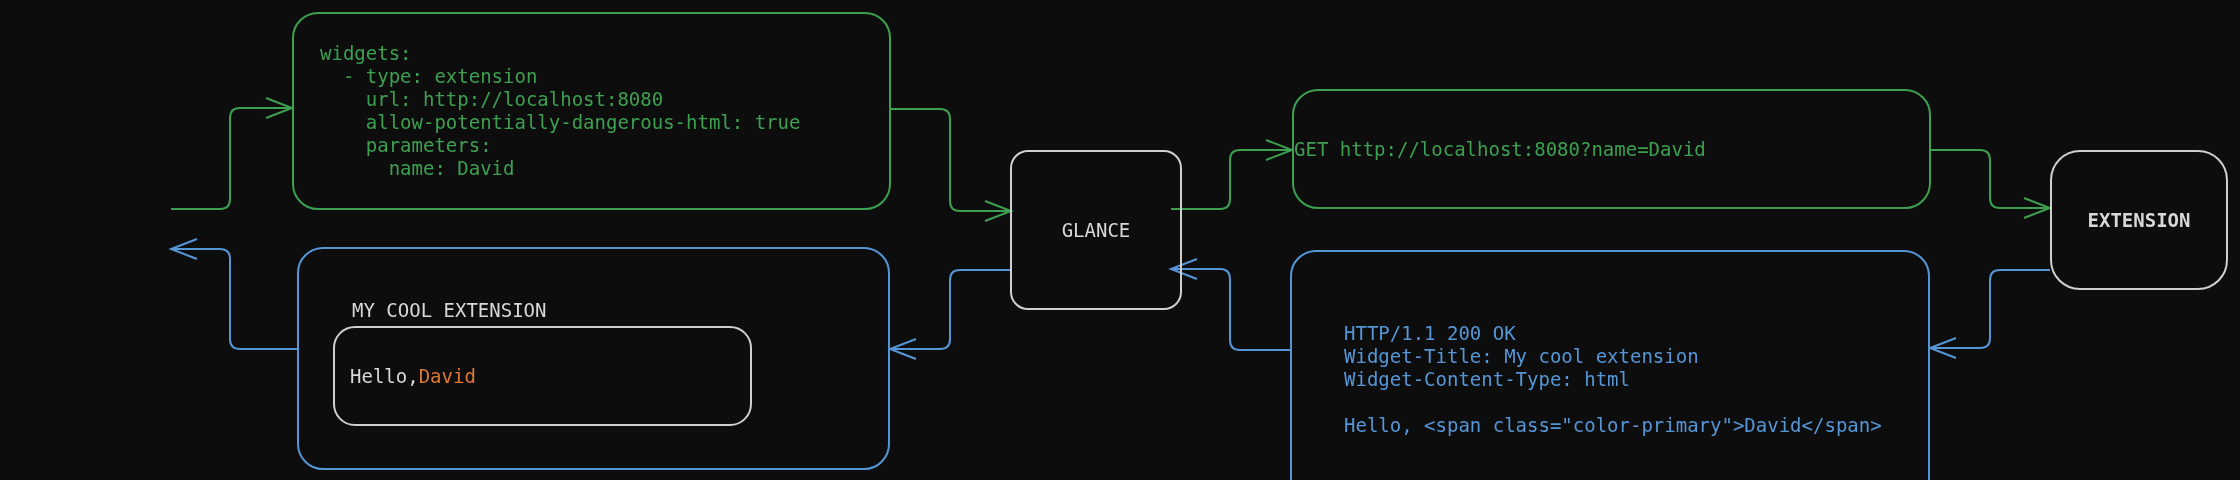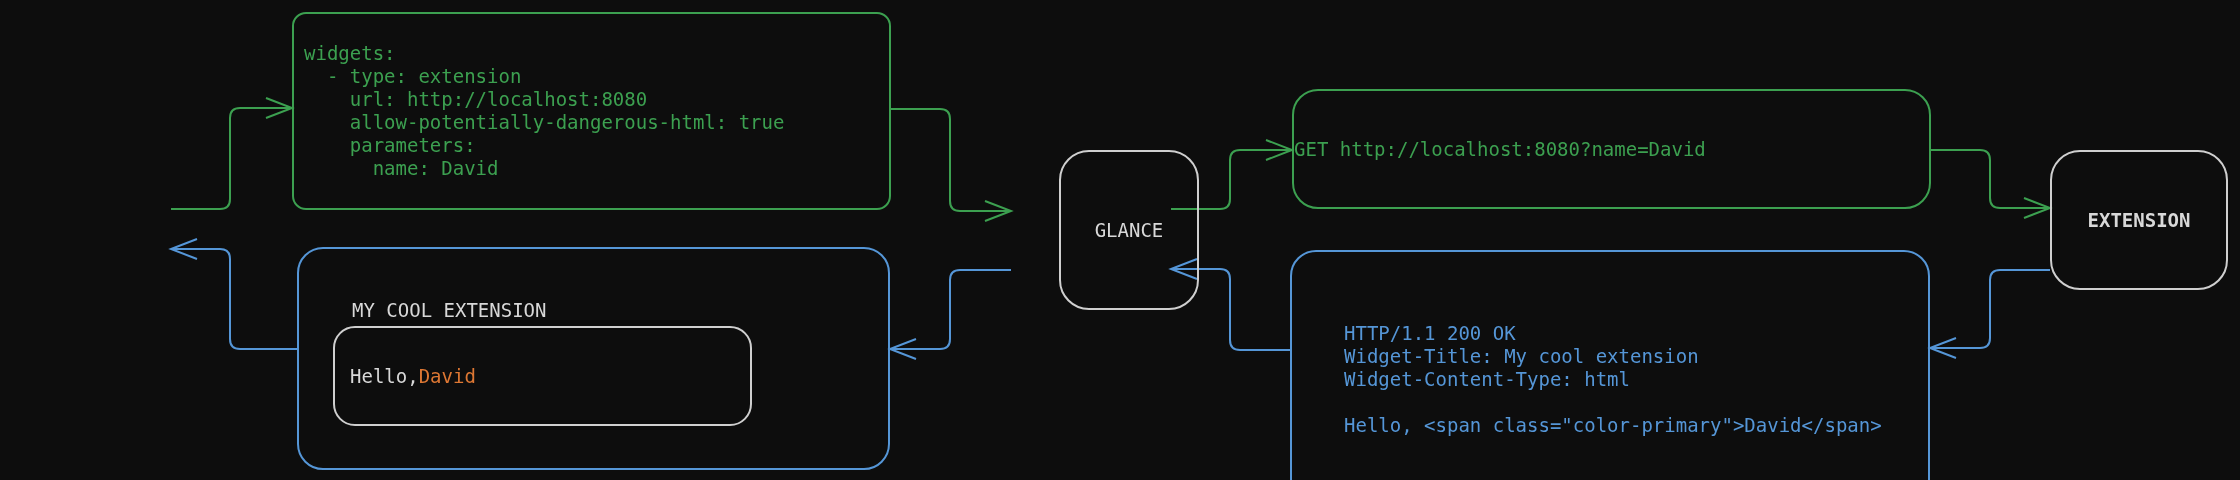--- a/index.html
+++ b/index.html
@@ -23,34 +23,34 @@
     position:absolute;
     border:2px solid var(--node-border);
     border-radius:30px;
     display:flex;align-items:center;justify-content:center;
     font-size:19px;
     color:var(--text);
     box-sizing:border-box;
     background:transparent;
   }
   #node-user{left:10px;top:149px;width:161px;height:161px;}
-  #node-glance{left:1059px;top:150px;width:140px;height:160px;}
+  #node-glance{left:1010px;top:150px;width:172px;height:160px;border-radius:18px;}
   #node-extension{left:2050px;top:150px;width:178px;height:140px;font-weight:bold;}
 
   .msgbox{
     position:absolute;
     border-radius:26px;
     box-sizing:border-box;
     display:flex;align-items:center;
     background:transparent;
   }
   .msgbox.green{border:2px solid var(--green);}
   .msgbox.blue{border:2px solid var(--blue);}
 
-  #box-config{left:292px;top:12px;width:599px;height:198px;padding-left:10px;border-radius:14px;}
+  #box-config{left:292px;top:12px;width:599px;height:198px;padding-left:26px;}
   #box-request{left:1292px;top:89px;width:639px;height:120px;}
   #box-response{left:1290px;top:250px;width:640px;height:259px;padding-left:52px;}
   #box-widget{left:297px;top:247px;width:593px;height:223px;}
 
   pre.code{
     margin:0;
     font-family:inherit;
     font-size:19px;
     line-height:23px;
     white-space:pre;

